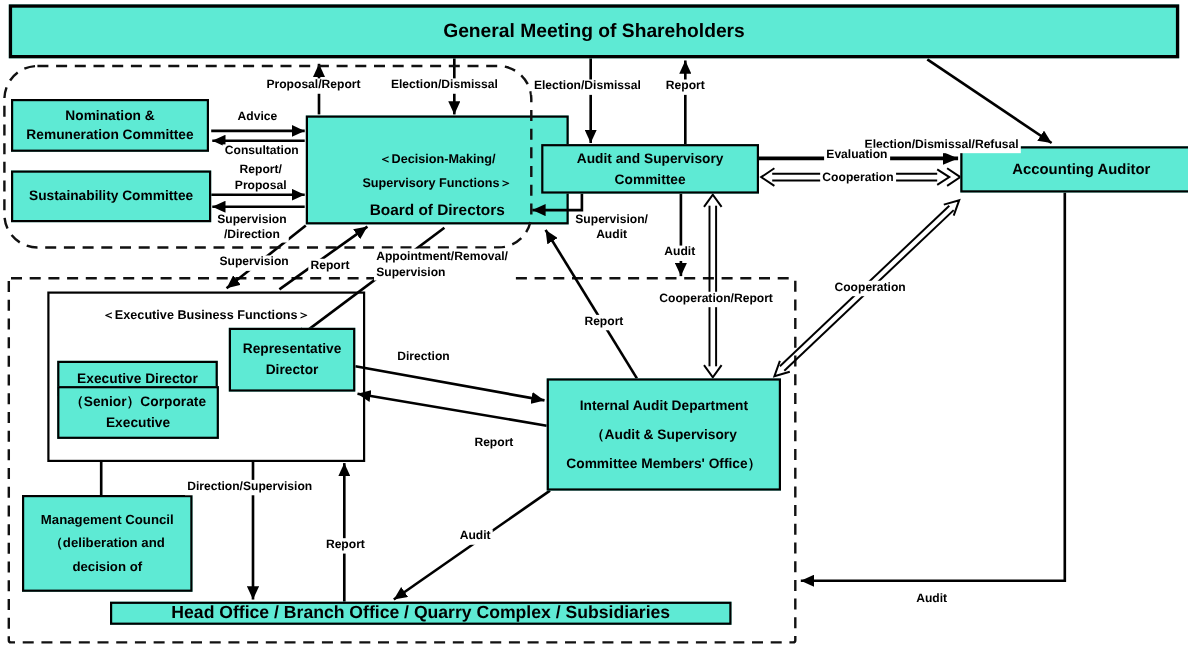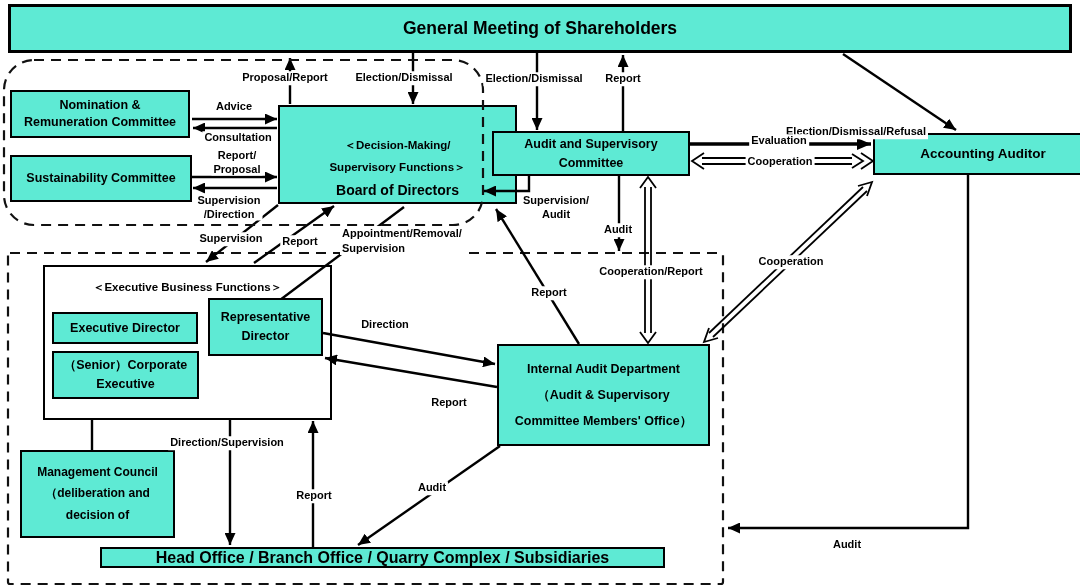--- a/index.html
+++ b/index.html
@@ -136,21 +136,21 @@
   </div>
 
   <div class="box f135" style="left:873px;top:133px;width:220px;height:42px;">
     <span>Accounting Auditor</span>
   </div>
 
   <div class="box" id="exec-outer" style="left:43px;top:265px;width:289px;height:155px;">
     <div id="exec-label">＜Executive Business Functions＞</div>
   </div>
 
-  <div class="box f125" style="left:52px;top:312px;width:146px;height:32px;align-items:center;">
+  <div class="box f125" style="left:52px;top:328px;width:146px;height:32px;align-items:center;">
     <span>Executive Director</span>
   </div>
 
   <div class="box f125" style="left:52px;top:351px;width:147px;height:48px;line-height:19px;">
     <span>（Senior）Corporate</span>
     <span>Executive</span>
   </div>
 
   <div class="box f125" style="left:208px;top:298px;width:115px;height:58px;line-height:19px;">
     <span>Representative</span>

